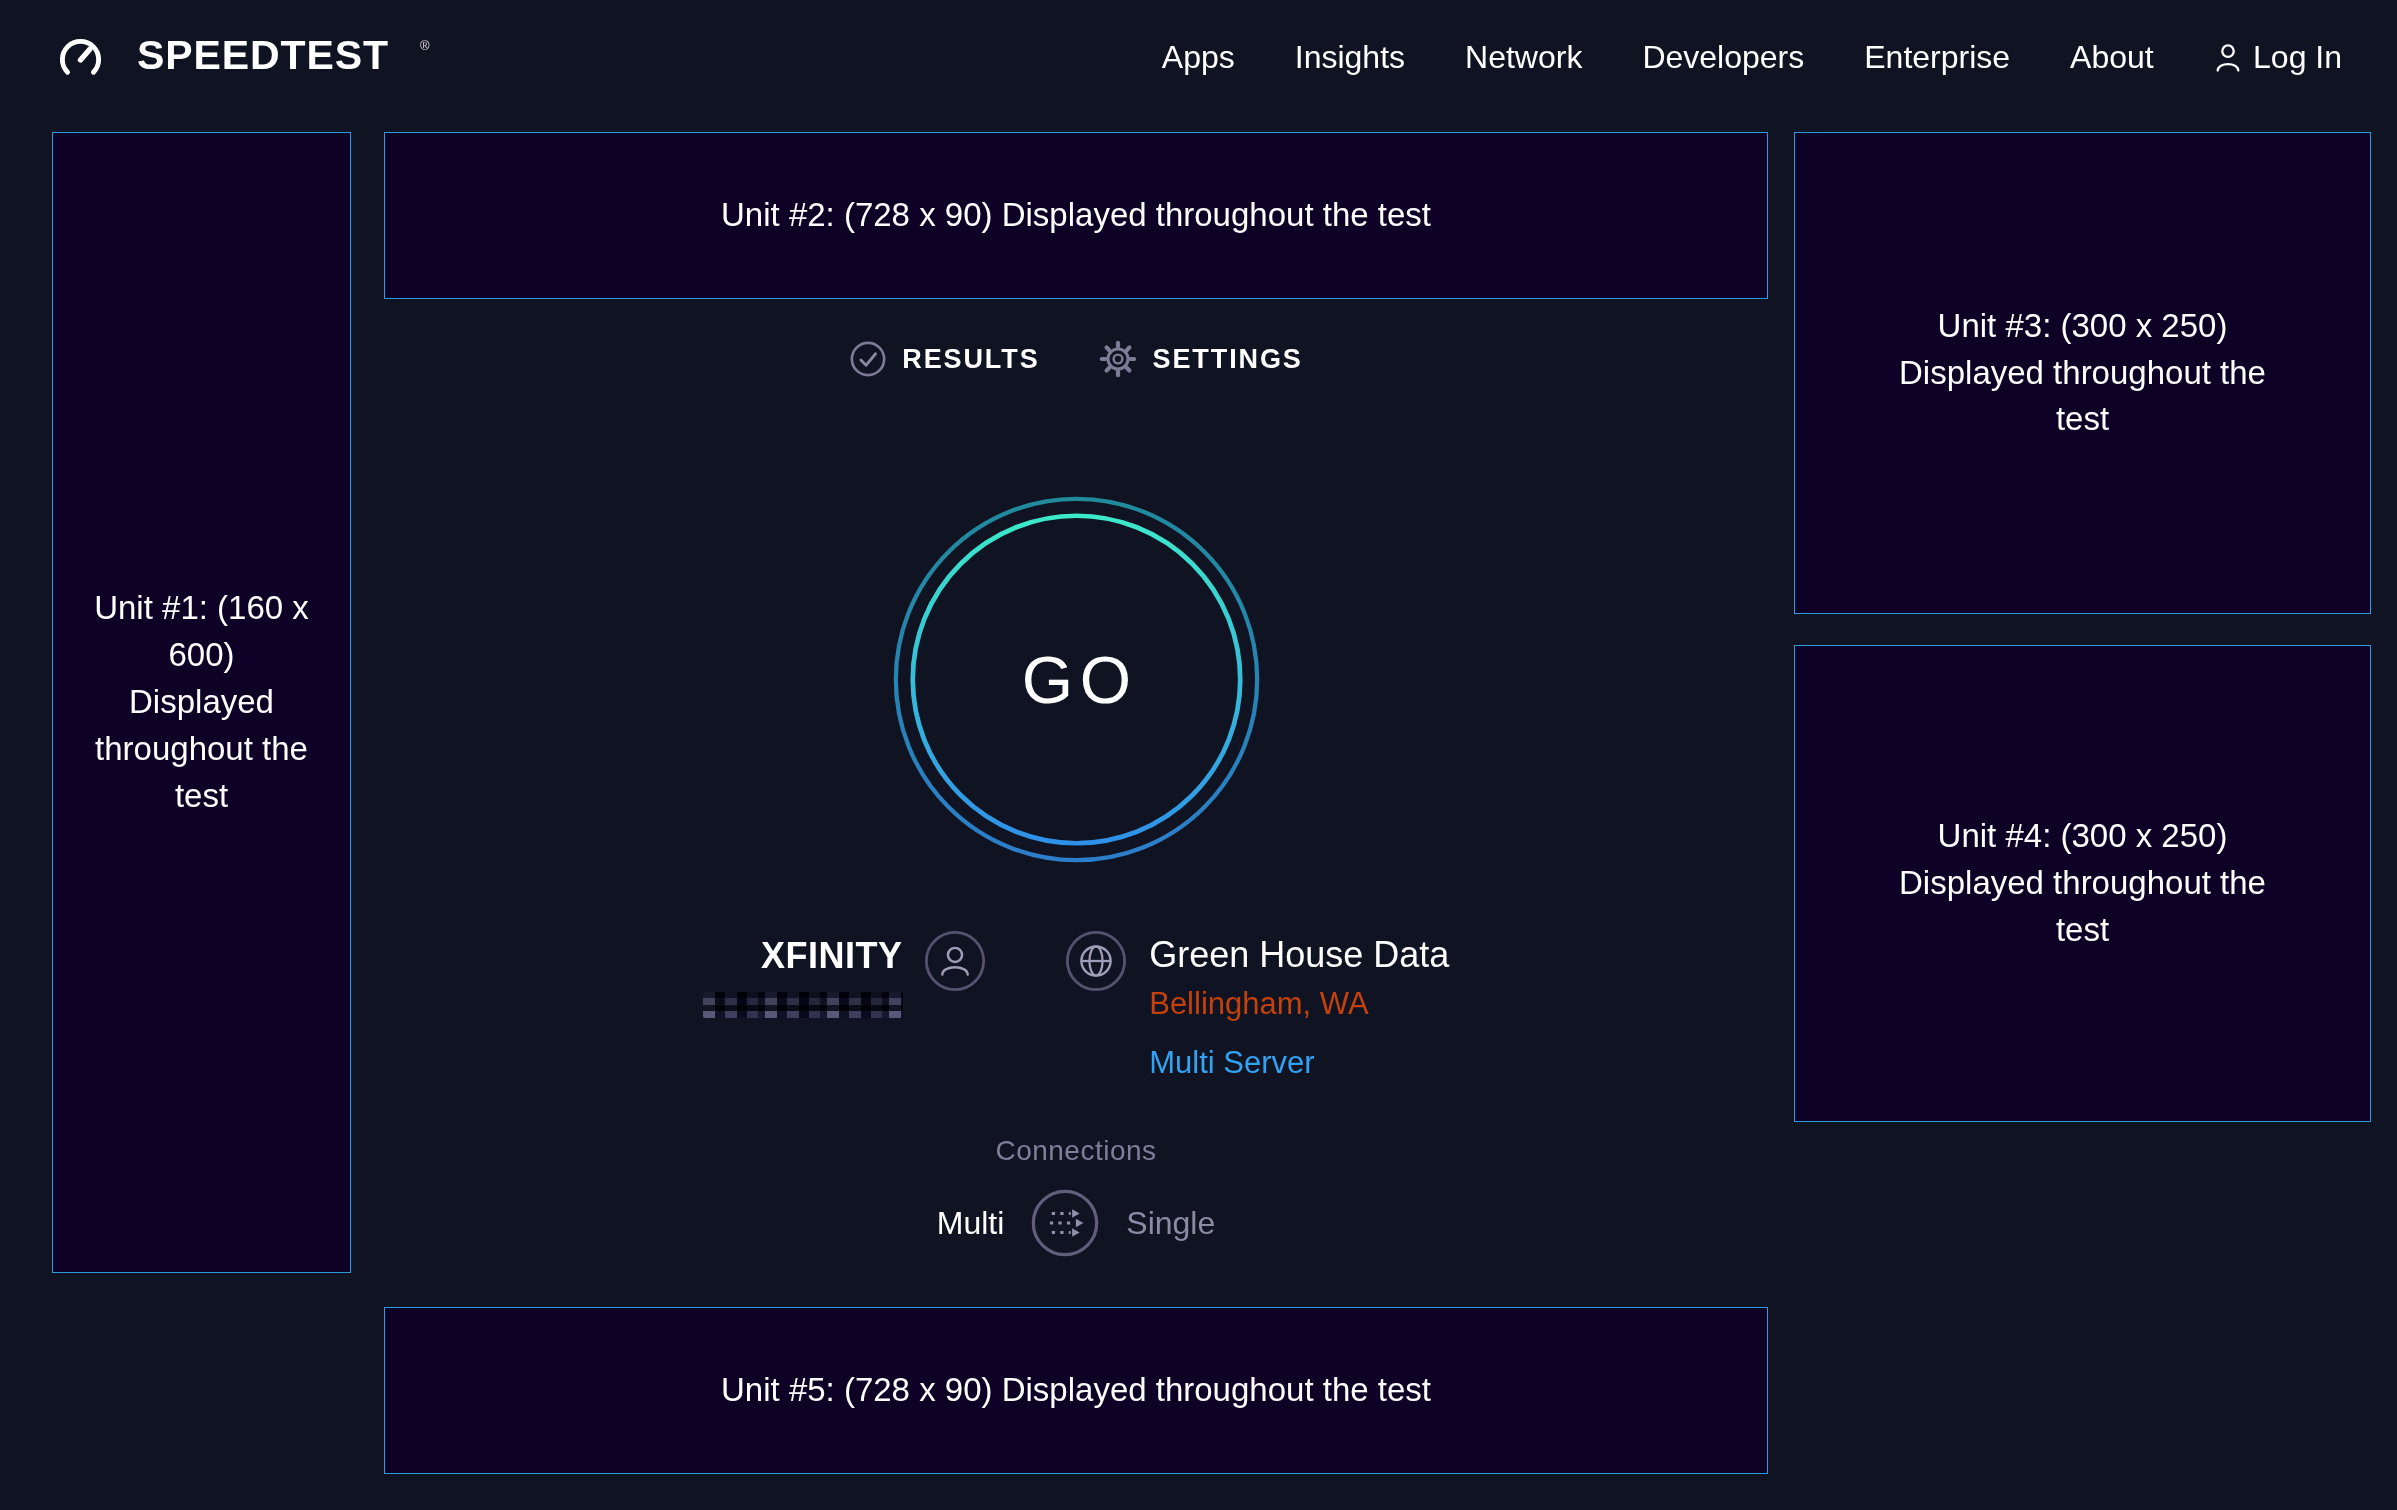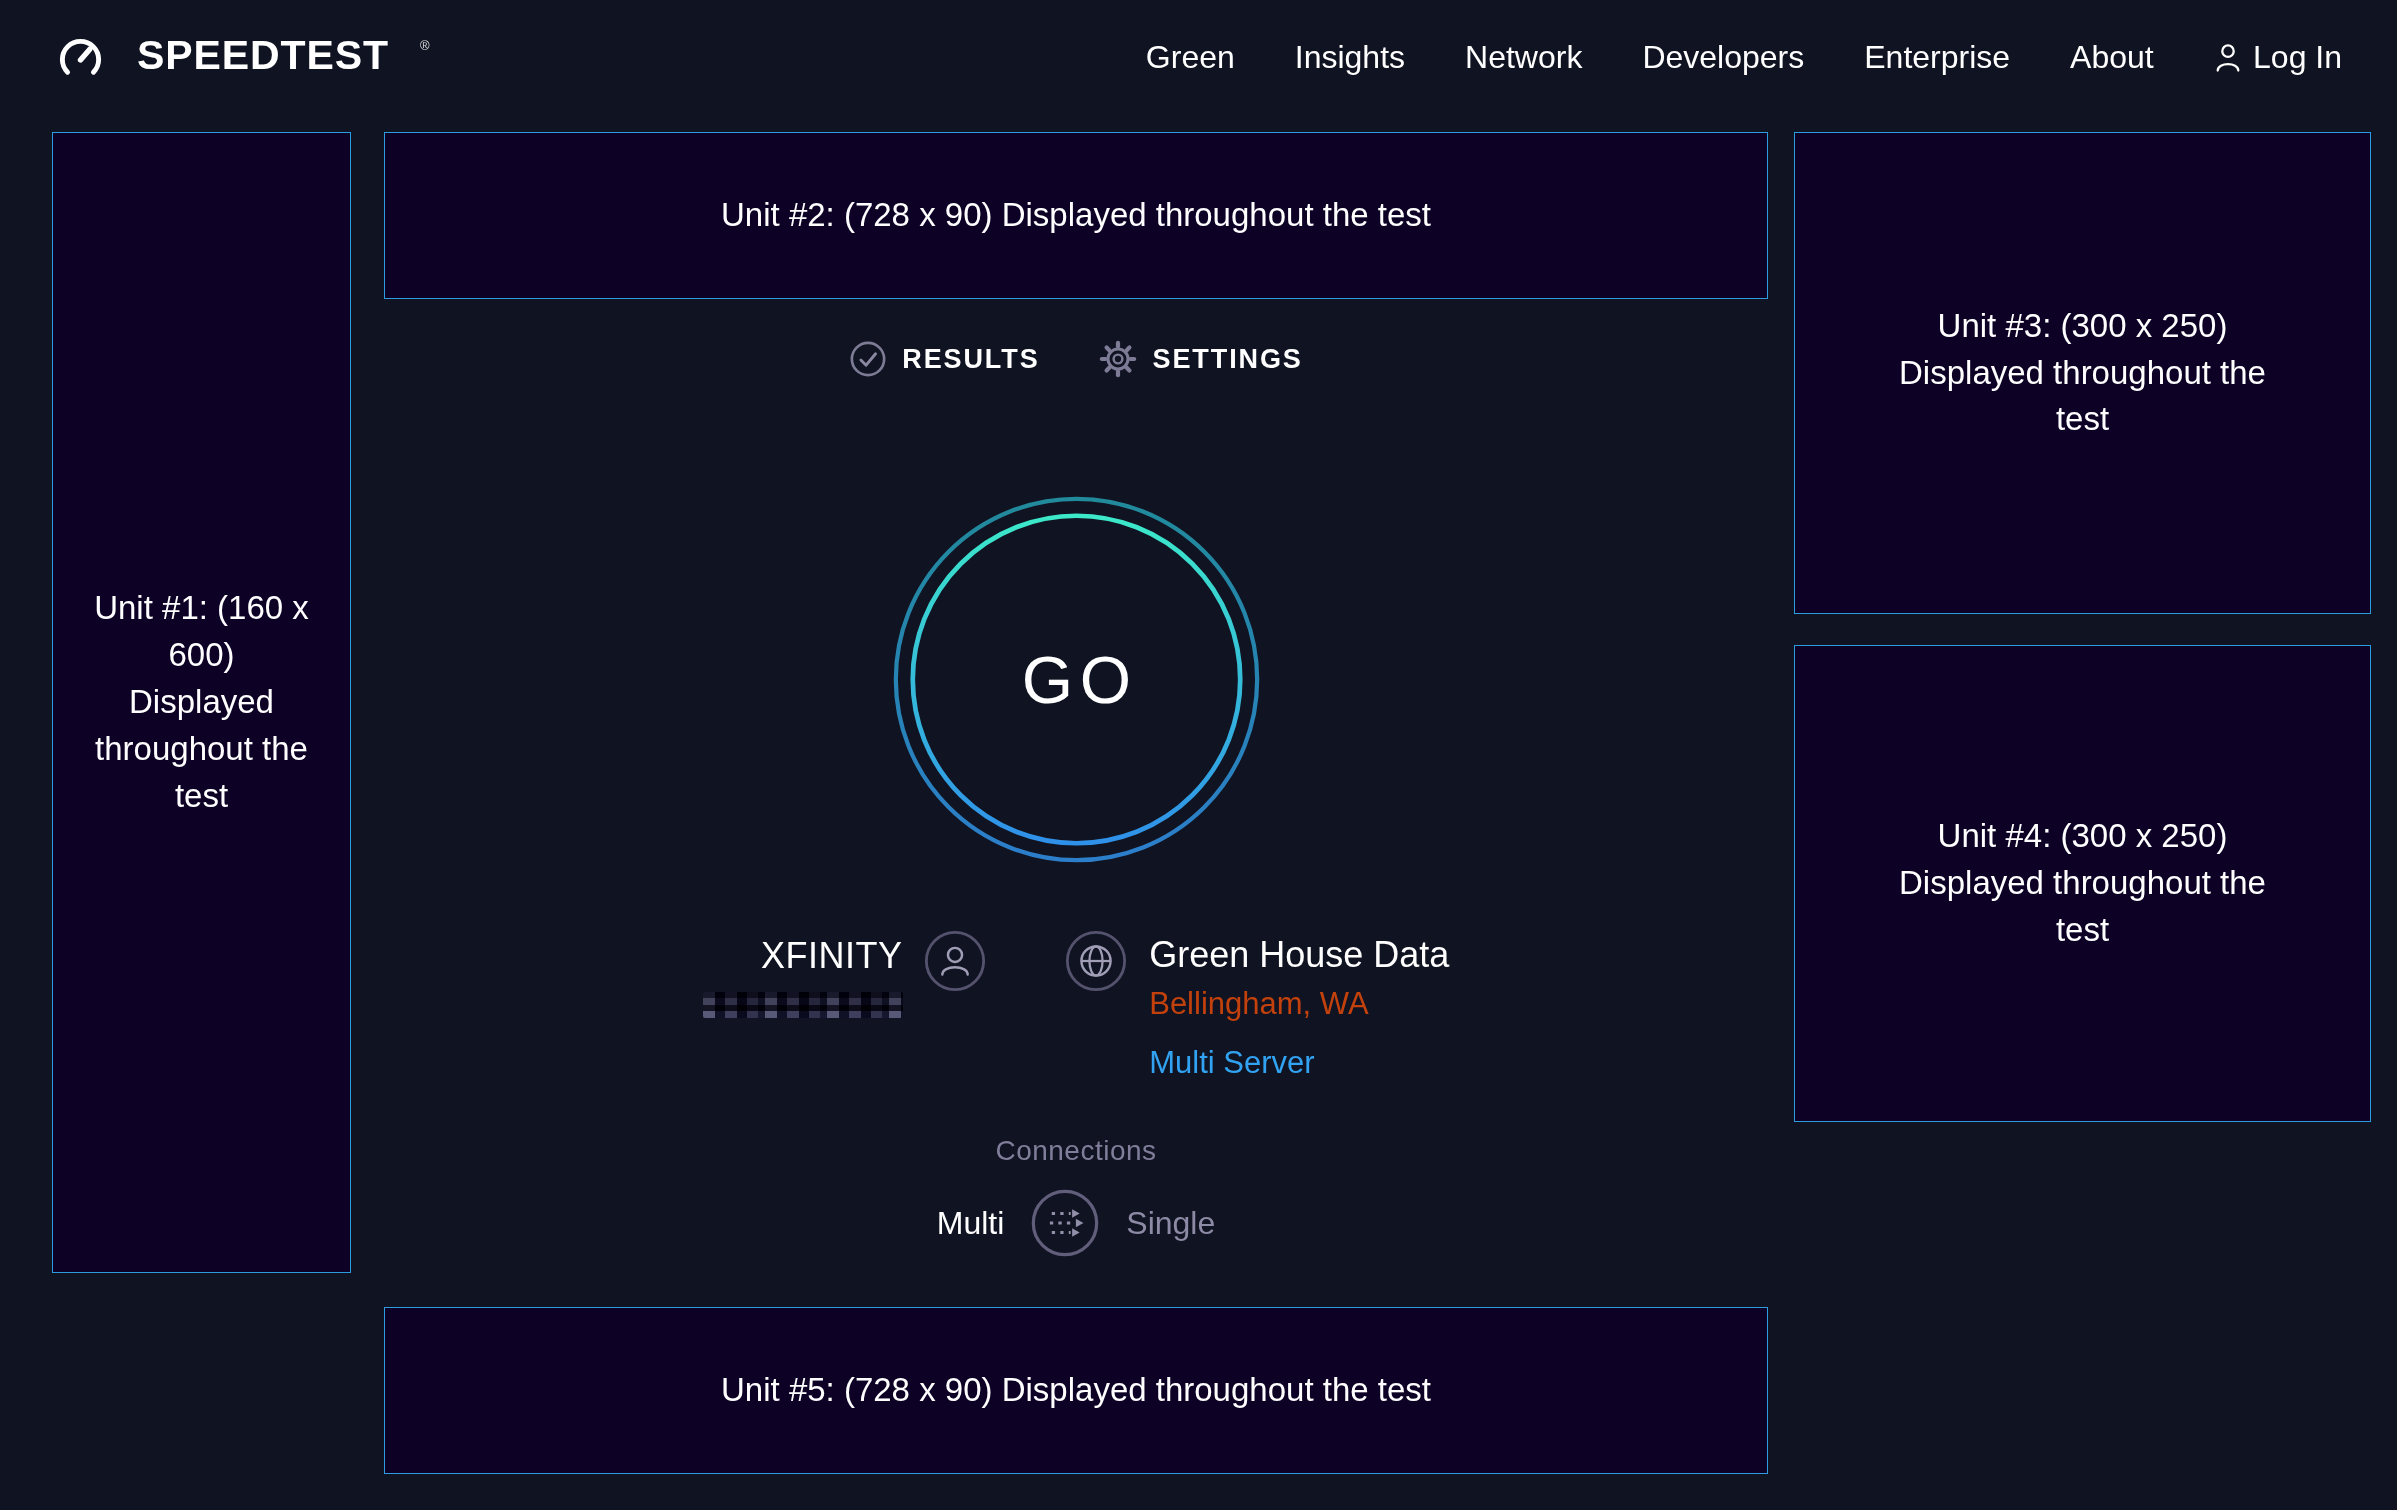--- a/index.html
+++ b/index.html
@@ -42,21 +42,21 @@
   .go-wrap{position:absolute;left:893px;top:496px;width:367px;height:367px;
     cursor:pointer;border-radius:50%;}
   .go-wrap svg{position:absolute;left:0;top:0;width:367px;height:367px;}
   .go-label{position:absolute;left:0;top:0;width:100%;height:100%;
     display:flex;align-items:center;justify-content:center;
     font-size:66px;font-weight:400;letter-spacing:6.6px;padding-left:6.6px;box-sizing:border-box;}
   
   .provider{position:absolute;left:384px;top:930px;width:1384px;
     display:flex;justify-content:center;align-items:flex-start;}
   .isp-block{text-align:right;margin-top:3.8px;}
-  .isp-name{font-size:36px;font-weight:400;letter-spacing:0.5px;line-height:43px;}
+  .isp-name{font-size:36px;font-weight:700;letter-spacing:0.5px;line-height:43px;}
   .redacted{margin-top:15px;margin-left:auto;width:200px;height:26px;border-radius:1.9px;
     background-image:
       repeating-linear-gradient(0deg, rgba(150,150,175,.85) 0 6.6px, rgba(22,22,40,.9) 6.6px 13px, rgba(95,95,120,.8) 13px 20px, rgba(35,35,58,.9) 20px 26px),
       repeating-linear-gradient(90deg, #8a8aa2 0 12.2px, #20203a 12.2px 21.7px, #666682 21.7px 34px, #191930 34px 44px, #55556e 44px 55px, #2a2a44 55px 62px);
     background-blend-mode:multiply;
     filter:blur(0.6px) contrast(1.05);
   }
   .badge{display:block;}
   .person-badge{margin-left:21px;}
   .globe-badge{margin-left:79px;}
@@ -81,21 +81,21 @@
   <div class="header">
     <div class="logo">
       <svg viewBox="0 0 52 52">
         <path d="M12.8 41 A 18.5 18.5 0 1 1 39.2 41" fill="none" stroke="#ffffff" stroke-width="5" stroke-linecap="round"></path>
         <path d="M26 28.5 L35.5 17.5" fill="none" stroke="#ffffff" stroke-width="5.5" stroke-linecap="round"></path>
       </svg>
       <span class="logo-text">SPEEDTEST</span>
       <span class="tm">®</span>
     </div>
     <div class="nav">
-      <span class="nav-item">Green</span>
+      <span class="nav-item">Apps</span>
       <span class="nav-item">Insights</span>
       <span class="nav-item">Network</span>
       <span class="nav-item">Developers</span>
       <span class="nav-item">Enterprise</span>
       <span class="nav-item">About</span>
       <span class="login">
         <svg viewBox="0 0 24 28">
           <circle cx="12" cy="8" r="5" fill="none" stroke="#ffffff" stroke-width="2"></circle>
           <path d="M3 25 C3 17.5 21 17.5 21 25" fill="none" stroke="#ffffff" stroke-width="2" stroke-linecap="round"></path>
         </svg>

